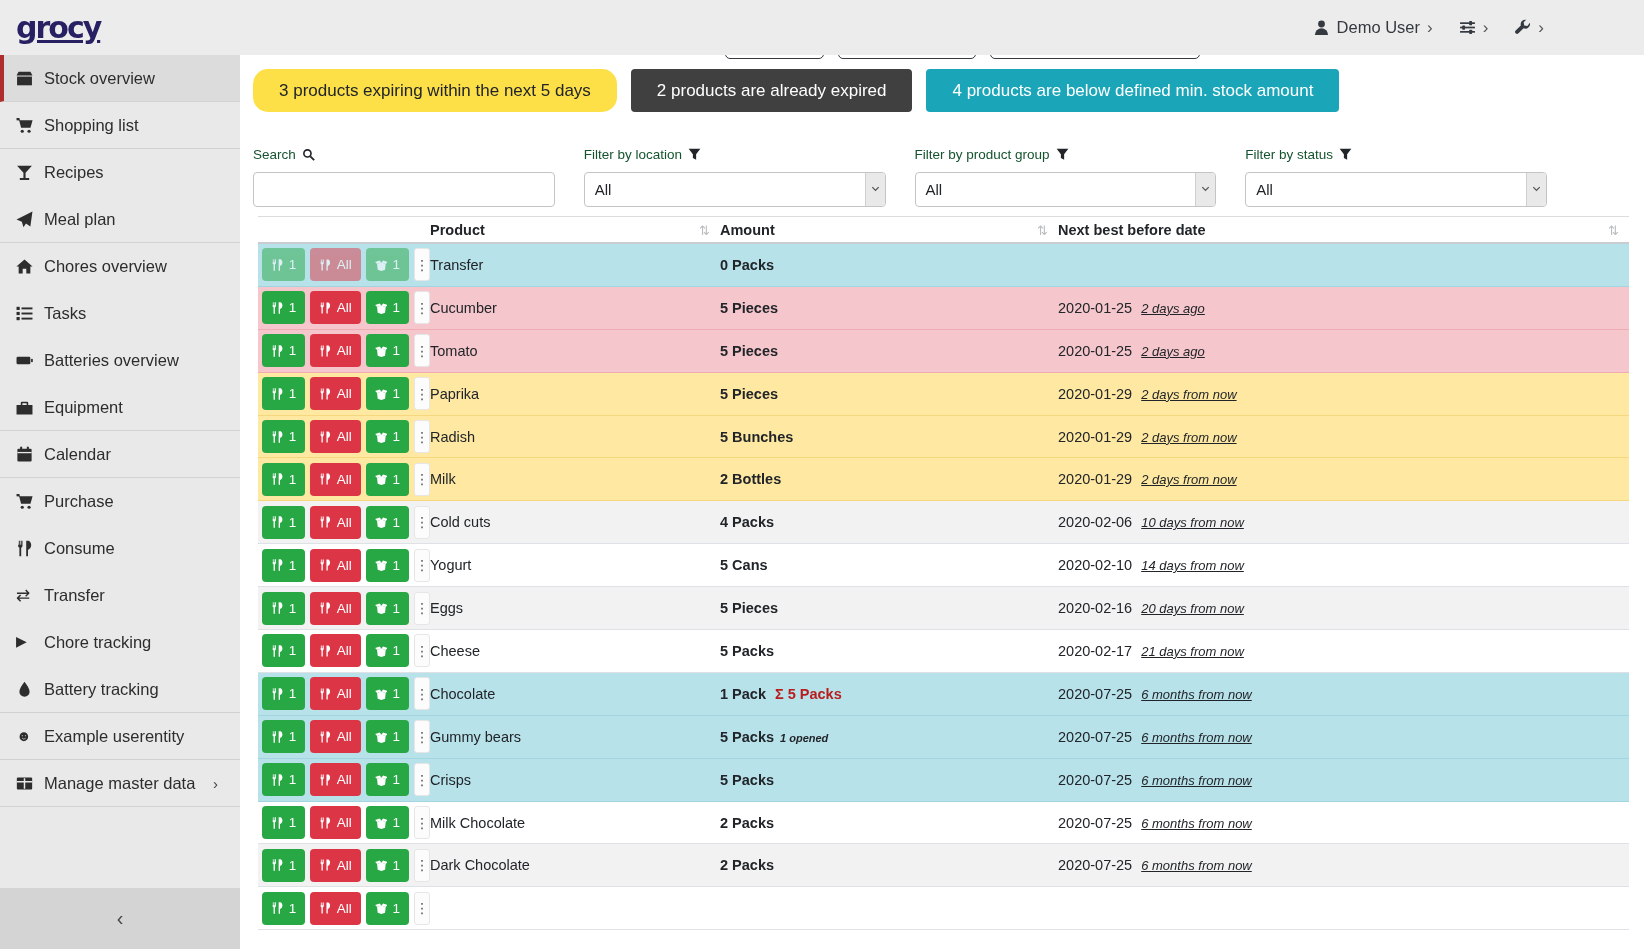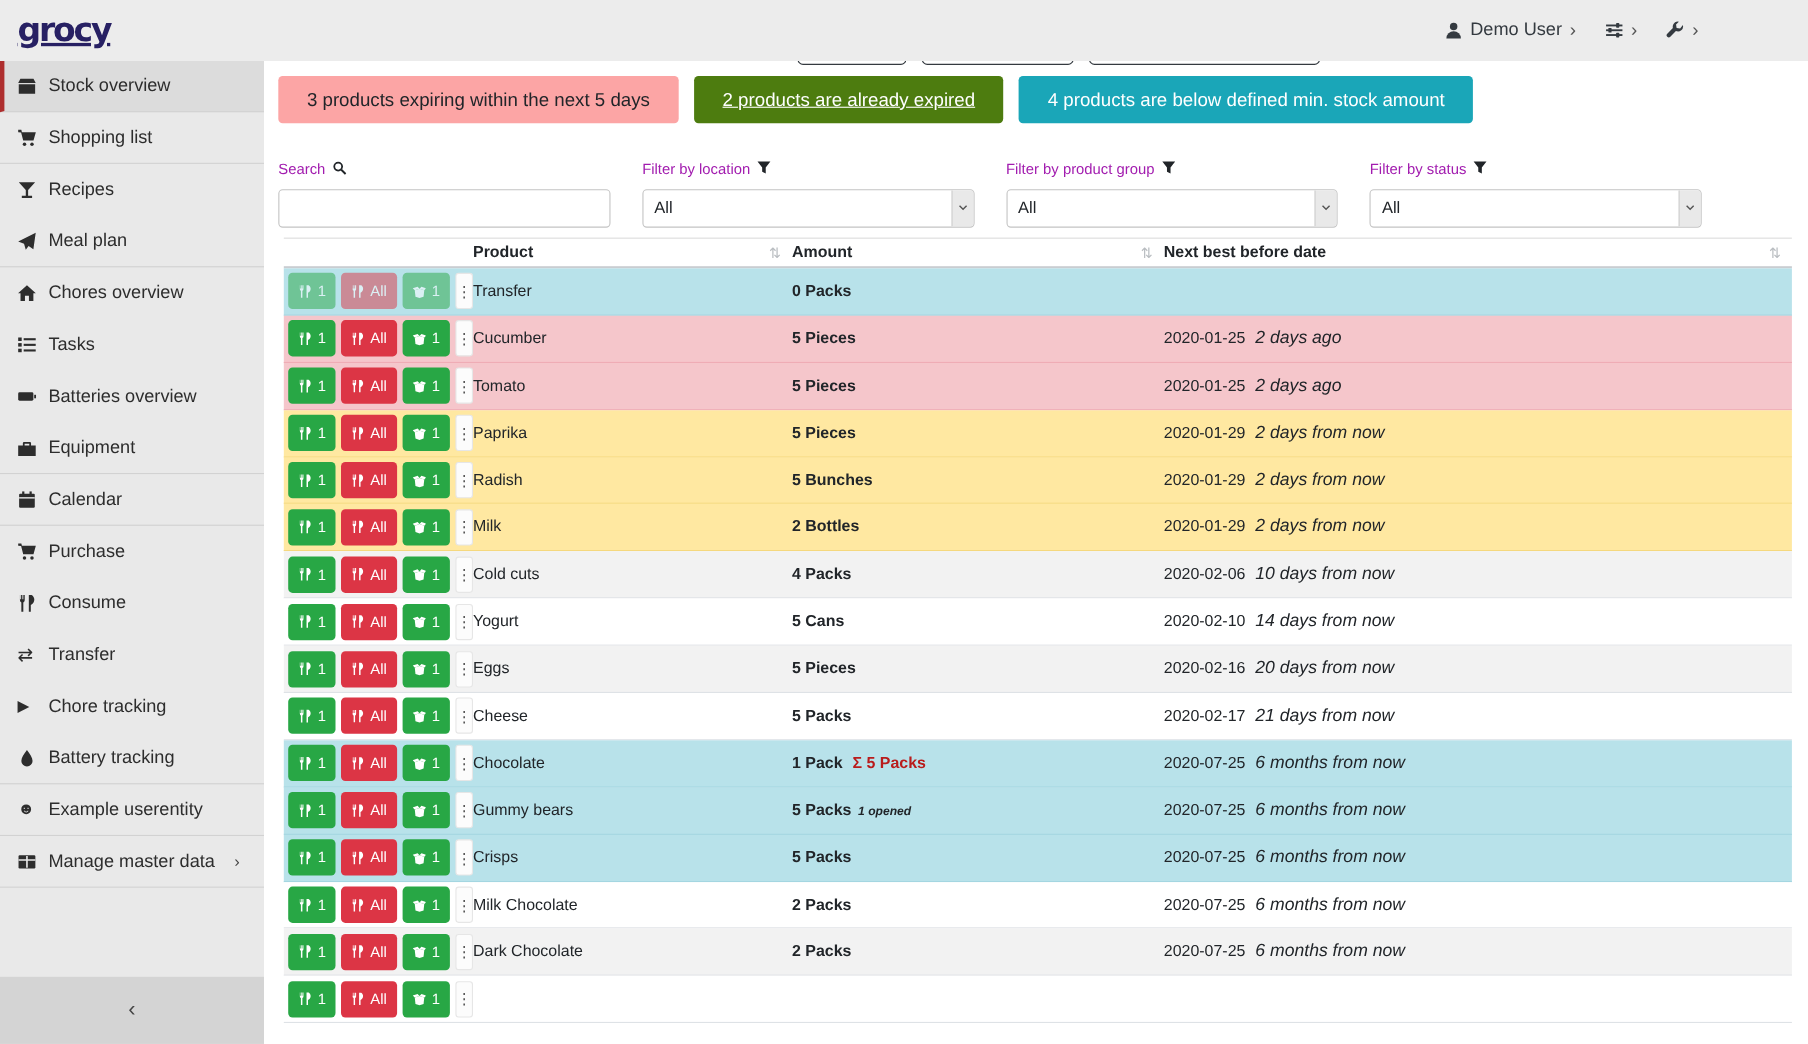--- a/index.html
+++ b/index.html
@@ -43,21 +43,21 @@
     border:1px solid #343a40; border-radius:5px; padding:0 12px; height:36px;
     font-size:15.5px; color:#212529; cursor:pointer; }
   .hbtn .icon { width:15px; height:15px; display:inline-flex; }
 
   .banners { display:flex; gap:14px; margin-top:7px; }
   .banner { height:43px; display:inline-flex; align-items:center; padding:0 26px;
     border-radius:4px; font-size:17px; cursor:pointer; }
 
   .filters { display:grid; grid-template-columns:repeat(4, 1fr); column-gap:29px;
     margin-top:34px; max-width:1294px; }
-  .f-label { font-size:13.5px; color:#a21caf; display:flex; align-items:flex-start; gap:6px;
+  .f-label { font-size:13.5px; color:#14532d; display:flex; align-items:center; gap:6px;
     height:16px; margin-bottom:10px; }
   .f-label .icon { width:13px; height:13px; display:inline-flex; color:#212529; }
   .f-input { height:35px; border:1px solid #c4c4c4; border-radius:4px; width:100%;
     font-size:15px; padding:0 10px; background:#fff; outline:none;
     font-family:"Liberation Sans", sans-serif; }
   .f-select { height:35px; border:1px solid #c4c4c4; border-radius:4px; background:#fff;
     display:flex; align-items:center; cursor:pointer; overflow:hidden; }
   .sel-val { flex:1; font-size:15px; padding-left:10px; color:#212529; }
   .sel-arrow { width:20px; align-self:stretch; background:#e9e9e9;
     border-left:1px solid #cfcfcf; display:flex; align-items:center; justify-content:center;
@@ -87,21 +87,21 @@
   .btn-act .icon { width:14px; height:14px; display:inline-flex; }
   .btn-more { height:33px; width:16px; background:#fcfcfc; border:1px solid #e6e6e6;
     border-radius:3px; color:#555; font-size:14px; display:inline-flex; align-items:center;
     justify-content:center; cursor:pointer; padding:0; }
   .trow.muted .btn-act { opacity:.5; }
   .cell-product { font-size:14.5px; color:#212529; }
   .cell-amount { font-size:14.5px; color:#212529; display:flex; align-items:baseline;font-weight:bold; }
   .amount-sum { color:#b91c1c; margin-left:9px; }
   .amount-note { font-size:11px; font-style:italic; margin-left:6px; color:#212529; }
   .cell-date { font-size:14.5px; color:#212529; }
-  .date-due { font-size:16px; font-style:italic; margin-left:5px; }
+  .date-due { font-size:13px; font-style:italic; margin-left:5px;text-decoration:underline; }
 </style>
 </head>
 <body>
 
 <header class="topbar">
   <div class="logo">grocy</div>
   <div class="topbar-right">
     <div class="top-menu">
       <span class="icon">
           <svg viewBox="0 0 16 16" fill="currentColor" width="100%" height="100%">
@@ -347,23 +347,23 @@
               <rect x="3.8" y="8.6" width="8.4" height="6.6"></rect>
               <rect x="4.9" y="10" width="6.2" height="4" fill="#fff"></rect>
             </svg>
           </span>
     <span class="hbtn-label">Location Content Sheet</span>
   </button>
 </div>
   </div>
 
   <div class="banners" id="banners">
-  <div class="banner" style="background: #fca5a5; color: rgb(33, 37, 41);">3 products expiring within the next 5 days</div>
-
-  <div class="banner" style="background: #4d7c0f; color: rgb(255, 255, 255); text-decoration: underline;">2 products are already expired</div>
+  <div class="banner" style="background: #fde047; color: rgb(33, 37, 41); border-radius: 15px;">3 products expiring within the next 5 days</div>
+
+  <div class="banner" style="background: #404040; color: rgb(255, 255, 255);">2 products are already expired</div>
 
   <div class="banner" style="background: rgb(26, 166, 184); color: rgb(255, 255, 255);">4 products are below defined min. stock amount</div>
 </div>
 
   <div class="filters" id="filters">
   <div class="filter">
     <div class="f-label">
       <span class="f-label-text">Search</span>
       <span class="icon">
             <svg viewBox="0 0 16 16" fill="currentColor" width="100%" height="100%">

